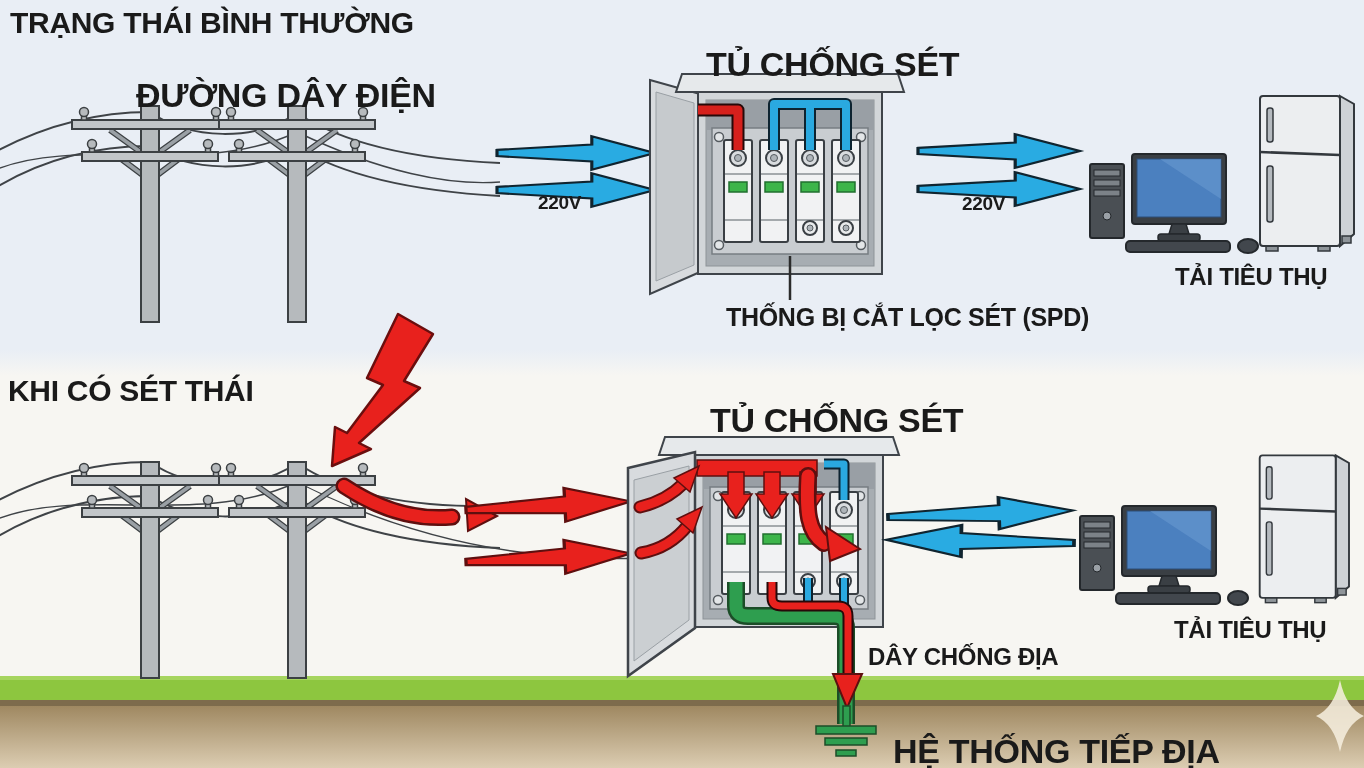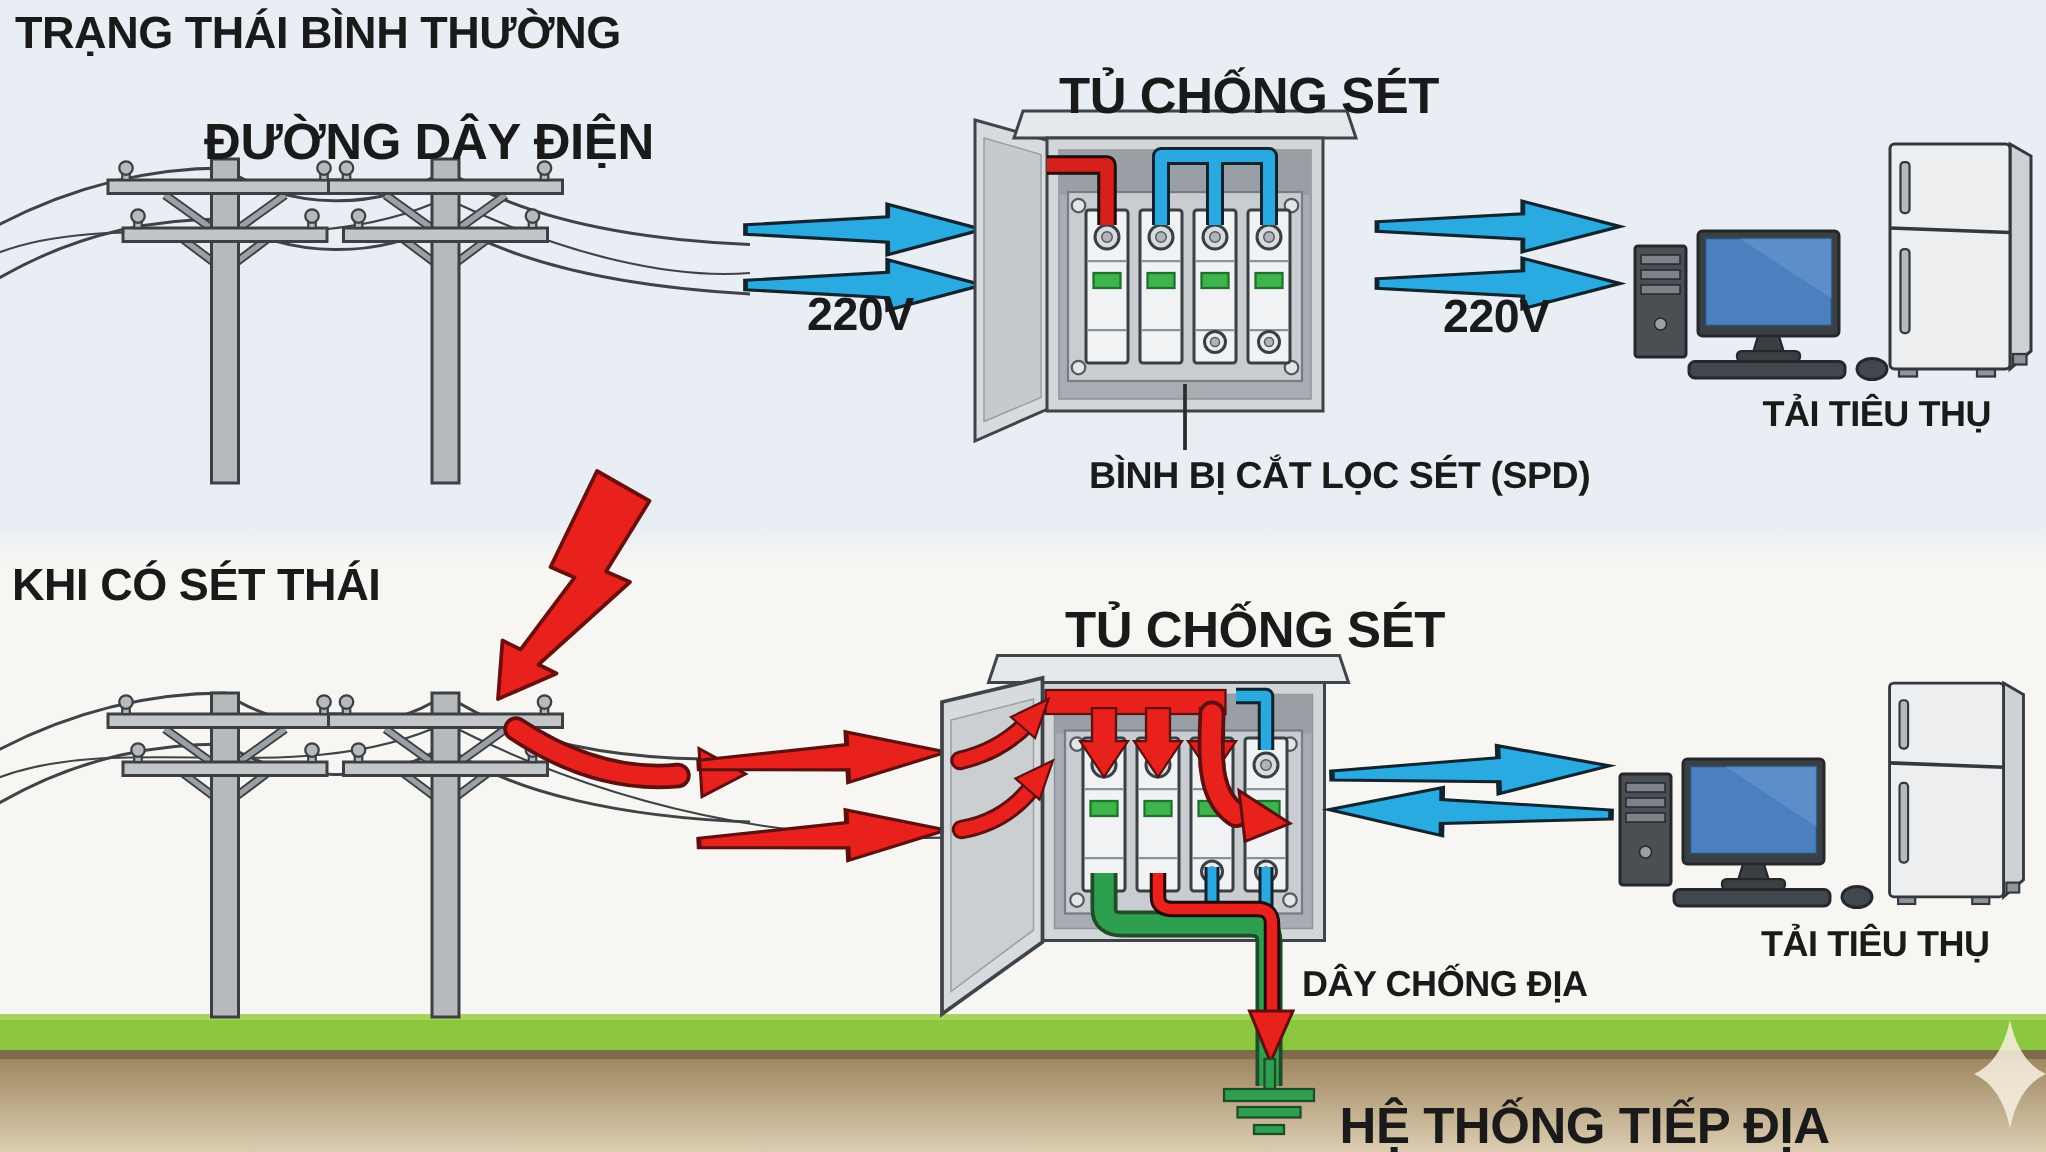--- a/index.html
+++ b/index.html
@@ -1,20 +1,20 @@
 <!DOCTYPE html>
 <html><head>
 <meta charset="utf-8">
 <style>
   html,body{margin:0;padding:0;background:#ffffff;}
   .canvas{position:relative;width:1364px;height:768px;overflow:hidden;
           font-family:"Liberation Sans",sans-serif;background:#f6f5f2;}
   .canvas svg{position:absolute;left:0;top:0;}
   .lbl{position:absolute;font-weight:bold;color:#1a1a1a;letter-spacing:-0.3px;white-space:nowrap;}
-  .t30{font-size:30px;} .t26{font-size:34px;} .t25{font-size:25px;} .t24{font-size:24px;} .t27{font-size:31px;}
+  .t30{font-size:30px;} .t26{font-size:34px;} .t25{font-size:25px;} .t24{font-size:24px;} .t27{font-size:19px;}
   .arrow-blue{fill:#29abe2;stroke:#10242f;stroke-width:2;}
   .arrow-red{fill:#e8211d;stroke:#5e0f0f;stroke-width:2;}
   .wire{fill:none;stroke:#3f4347;stroke-width:2;}
   .wire-thin{fill:none;stroke:#3f4347;stroke-width:1.4;}
 </style>
 </head>
 <body>
 
 <div class="canvas">
 
@@ -240,21 +240,21 @@
 
   <path d="M 1340,680 Q 1346,708 1364,716 Q 1346,724 1340,752 Q 1334,724 1316,716 Q 1334,708 1340,680 Z" fill="#f7f0e1" opacity="0.85"></path>
 </svg>
 
 <div class="lbl t30" style="left:10px;top:6px;">TRẠNG THÁI BÌNH THƯỜNG</div>
 <div class="lbl t26" style="left:136px;top:76px;">ĐƯỜNG DÂY ĐIỆN</div>
 <div class="lbl t26" style="left:706px;top:45px;">TỦ CHỐNG SÉT</div>
 <div class="lbl t27" style="left:538px;top:192px;">220V</div>
 <div class="lbl t27" style="left:962px;top:193px;">220V</div>
 <div class="lbl t24" style="left:1175px;top:263px;">TẢI TIÊU THỤ</div>
-<div class="lbl t25" style="left:726px;top:303px;">BÌNH BỊ CẮT LỌC SÉT (SPD)</div>
+<div class="lbl t25" style="left:726px;top:303px;">THỐNG BỊ CẮT LỌC SÉT (SPD)</div>
 
 <div class="lbl t30" style="left:8px;top:374px;">KHI CÓ SÉT THÁI</div>
 <div class="lbl t26" style="left:710px;top:401px;">TỦ CHỐNG SÉT</div>
 <div class="lbl t24" style="left:1174px;top:616px;">TẢI TIÊU THỤ</div>
 <div class="lbl t24" style="left:868px;top:643px;">DÂY CHỐNG ĐỊA</div>
 <div class="lbl t26" style="left:893px;top:732px;">HỆ THỐNG TIẾP ĐỊA</div>
 
 </div>
 
 </body></html>

